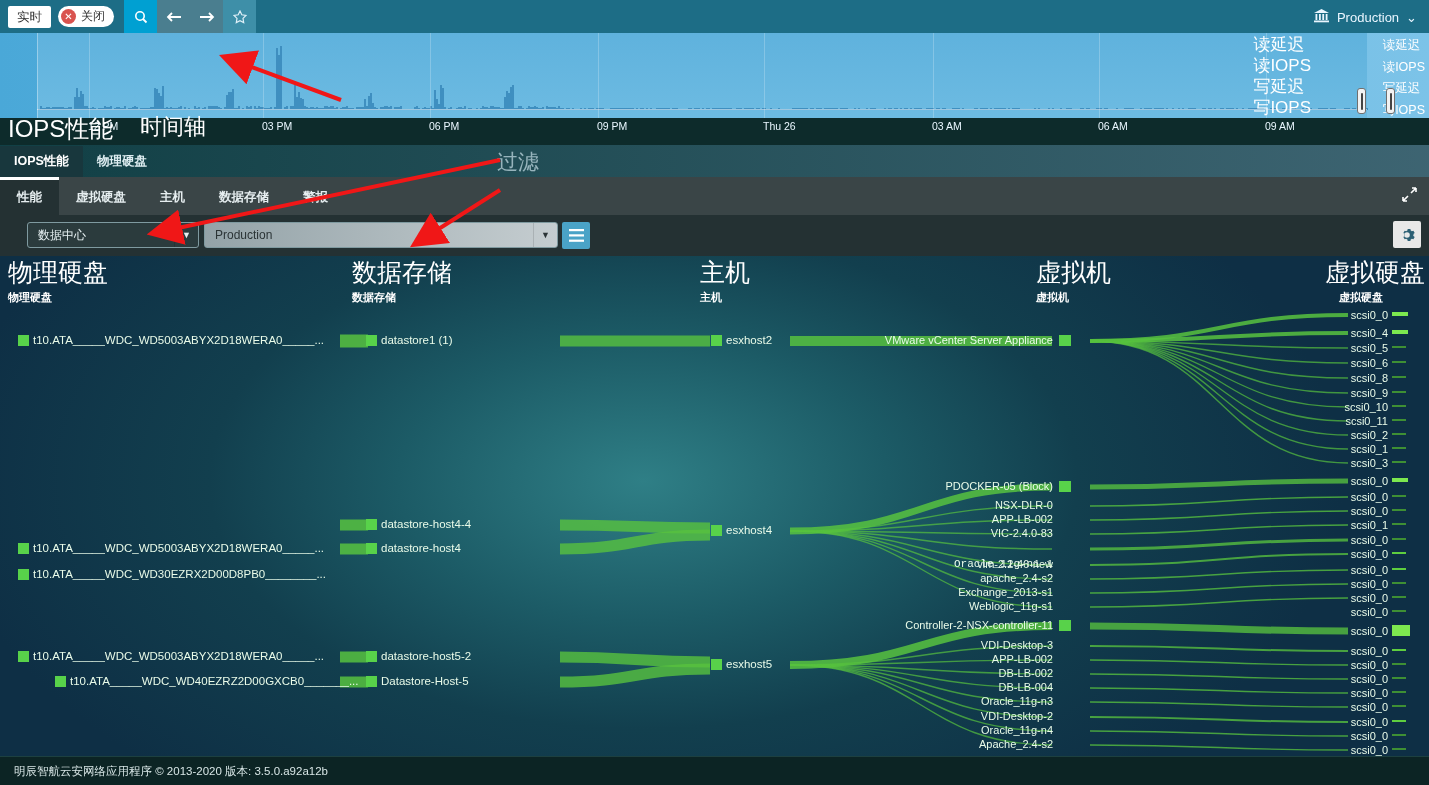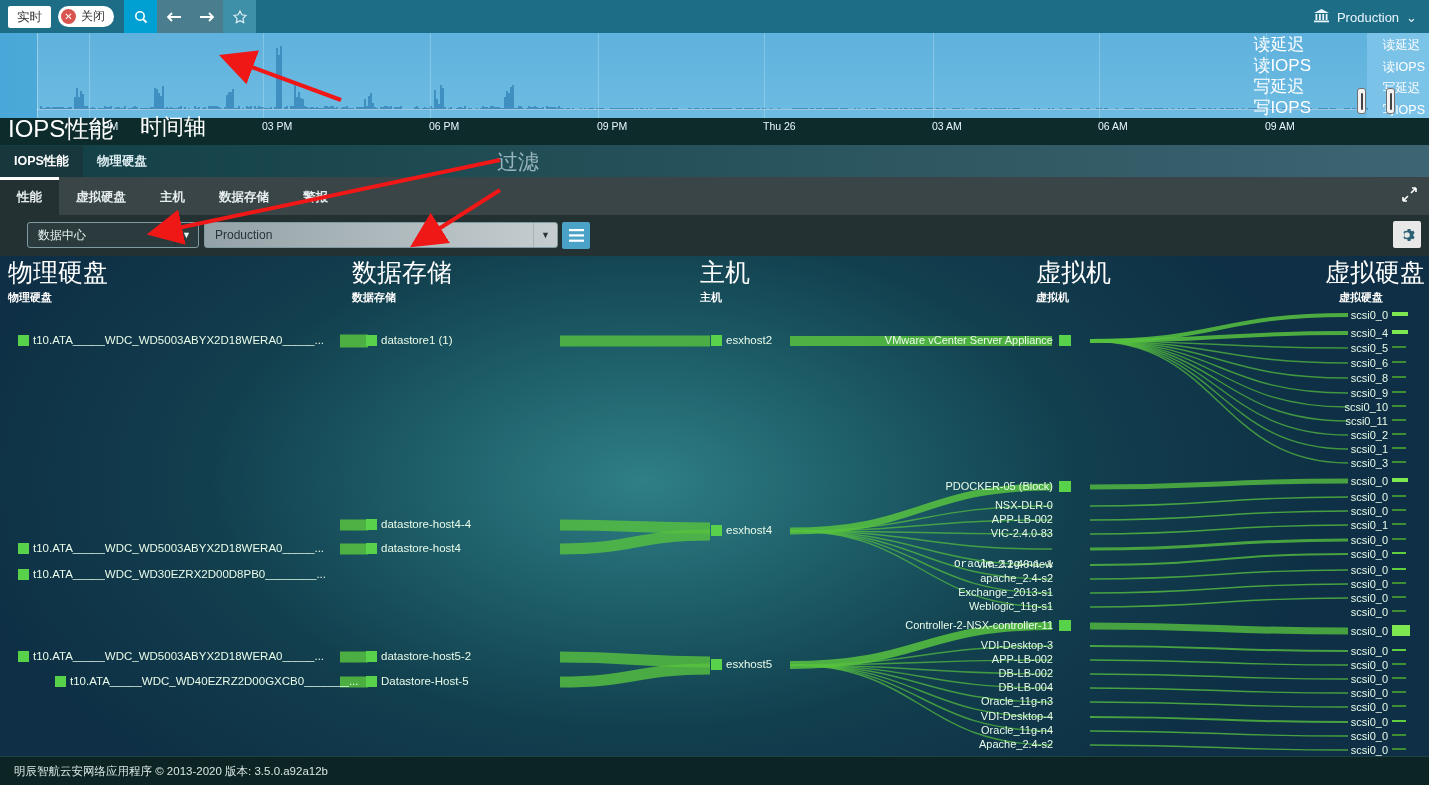--- a/index.html
+++ b/index.html
@@ -1126,21 +1126,21 @@
       <div class="vm-label" style="right: 376px; top: 316px;">apache_2.4-s2</div>
       <div class="vm-label" style="right: 376px; top: 330px;">Exchange_2013-s1</div>
       <div class="vm-label" style="right: 376px; top: 344px;">Weblogic_11g-s1</div>
       <div class="vm-label" style="right: 376px; top: 363px;">Controller-2-NSX-controller-11</div>
       <div style="position: absolute; width: 12px; height: 11px; background: rgb(88, 210, 74); left: 1059px; top: 364px;"></div>
       <div class="vm-label" style="right: 376px; top: 383px;">VDI-Desktop-3</div>
       <div class="vm-label" style="right: 376px; top: 397px;">APP-LB-002</div>
       <div class="vm-label" style="right: 376px; top: 411px;">DB-LB-002</div>
       <div class="vm-label" style="right: 376px; top: 425px;">DB-LB-004</div>
       <div class="vm-label" style="right: 376px; top: 439px;">Oracle_11g-n3</div>
-      <div class="vm-label" style="right: 376px; top: 454px;">VDI-Desktop-4</div>
+      <div class="vm-label" style="right: 376px; top: 454px;">VDI-Desktop-2</div>
       <div class="vm-label" style="right: 376px; top: 468px;">Oracle_11g-n4</div>
       <div class="vm-label" style="right: 376px; top: 482px;">Apache_2.4-s2</div>
     </div>
   <div id="nodes-vd">
       <div class="vd-label" style="right: 41px; top: 53px;">scsi0_0</div>
       <div style="position: absolute; right: 21px; top: 56px; width: 16px; height: 4px; background: rgb(125, 232, 79);"></div>
       <div class="vd-label" style="right: 41px; top: 71px;">scsi0_4</div>
       <div style="position: absolute; right: 21px; top: 74px; width: 16px; height: 4px; background: rgb(125, 232, 79);"></div>
       <div class="vd-label" style="right: 41px; top: 86px;">scsi0_5</div>
       <div style="position: absolute; right: 23px; top: 90px; width: 14px; height: 2px; background: rgb(62, 143, 52);"></div>

